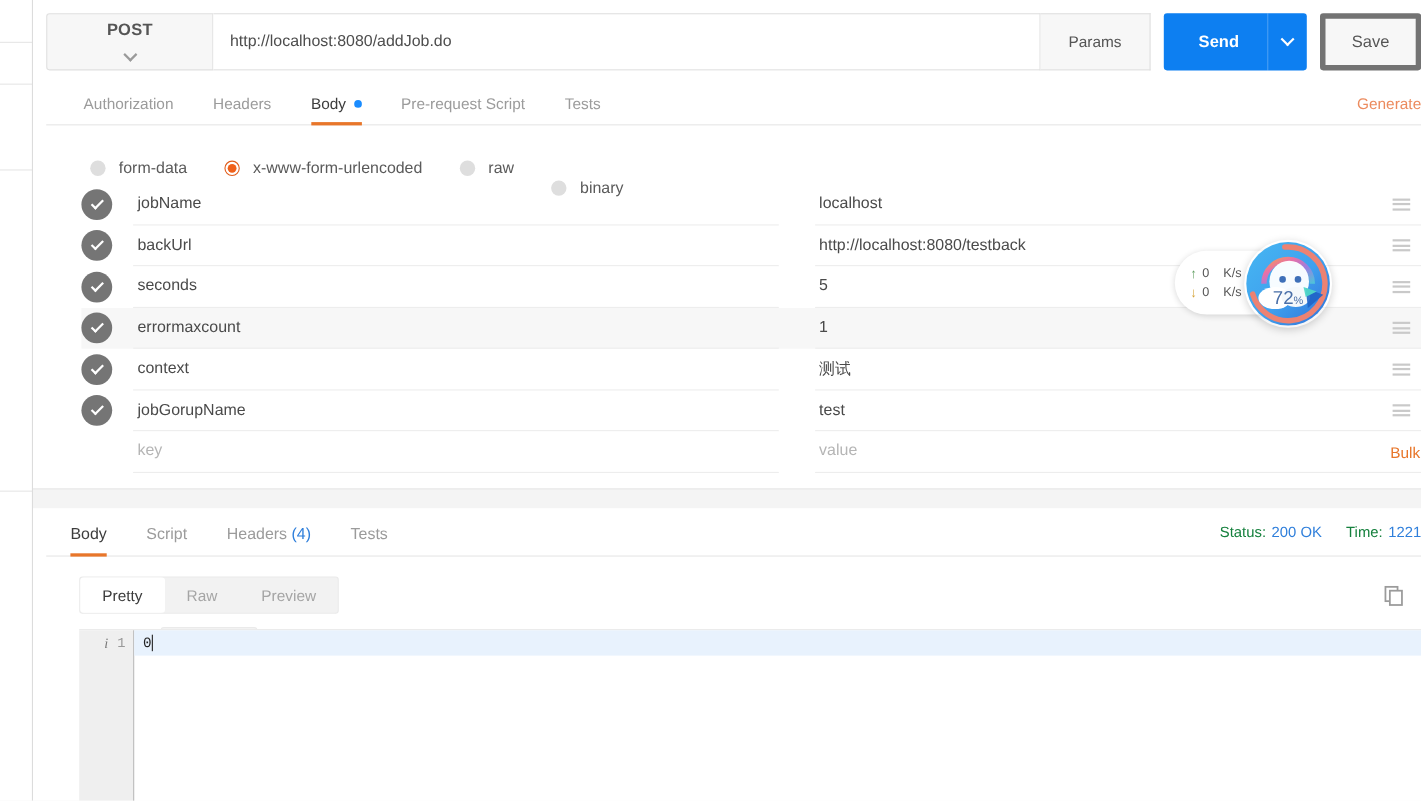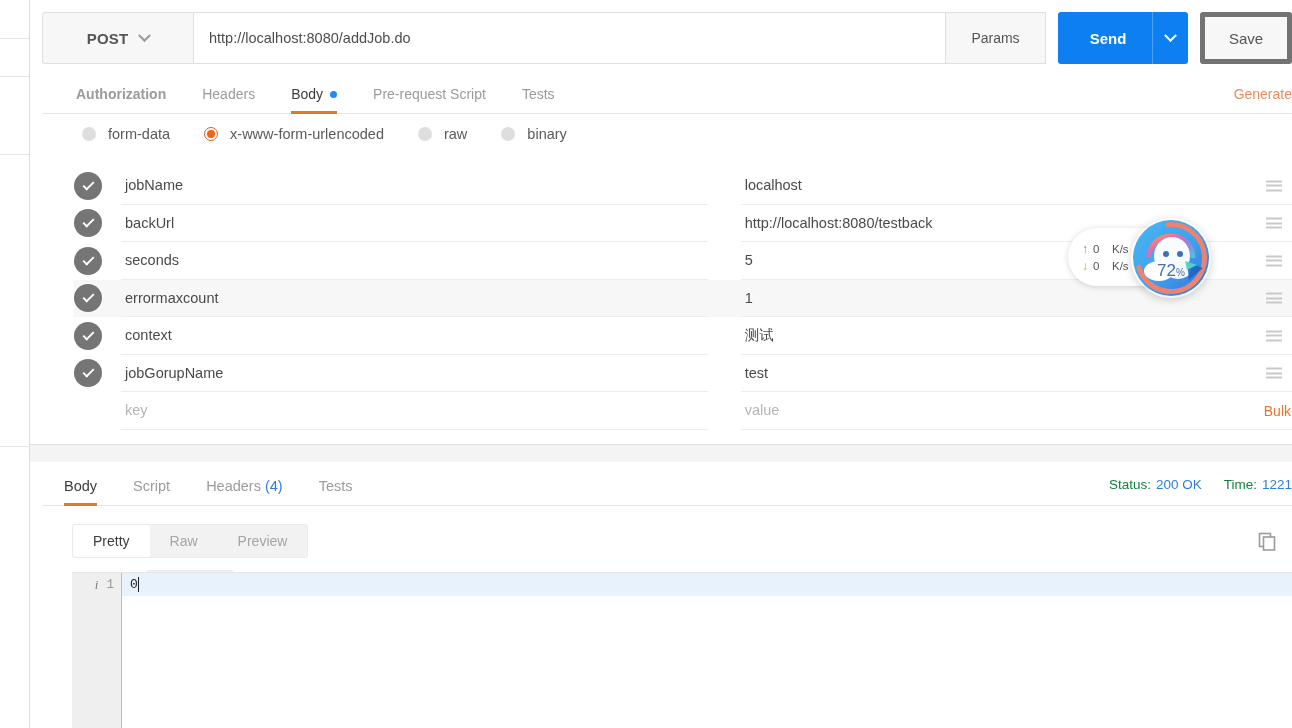--- a/index.html
+++ b/index.html
@@ -21,20 +21,21 @@
     position: absolute; left: 30px; top: 0; width: 1262px; height: 445px;
     background: #ffffff; border-bottom: 1px solid #e1e1e1;
   }
 
   
   .url-row { position: absolute; left: 12px; top: 12px; right: 0; height: 52px; display: flex; align-items: stretch; }
   .method-box {
     width: 152px; border: 1px solid #e0e0e0; background: #f7f7f7;
     border-radius: 3px 0 0 3px; display: flex; align-items: center; justify-content: center; gap: 12px;
     cursor: pointer;
+    flex-direction: column;
   }
   .method-label { font-size: 15px; font-weight: bold; color: #555; letter-spacing: .2px; }
   .chev { width: 9px; height: 9px; border-right: 2px solid #9a9a9a; border-bottom: 2px solid #9a9a9a;
           transform: rotate(45deg) translate(-2px,-2px); }
   .url-box {
     flex: 1; border: 1px solid #e0e0e0; border-left: none; background: #ffffff;
     display: flex; align-items: center; padding-left: 15px;
   }
   .url-text { font-size: 14.5px; color: #4d4d4d; }
   .params-btn {
@@ -53,31 +54,31 @@
   .save-btn {
     margin-left: 12px; min-width: 92px; padding: 0 16px; background: #f7f7f7; border: 5px solid #737373;
     border-radius: 3px; display: flex; align-items: center; justify-content: center;
     font-size: 15px; color: #555; cursor: pointer;
   }
 
   
   .req-tabs { position: absolute; left: 12px; top: 76px; right: 0; height: 38px;
               border-bottom: 1px solid #e6e6e6; display: flex; align-items: flex-end; }
   .req-tab { position: relative; padding: 0 18px 11px 18px; font-size: 14px; color: #9b9b9b; cursor: pointer; }
-  .req-tab:first-child { padding-left: 34px; font-weight: bold; }
+  .req-tab:first-child { padding-left: 34px; }
   .req-tab.active { color: #3c3c3c; }
   .req-tab.active::after { content: ""; position: absolute; left: 18px; right: 18px; bottom: -1px; height: 3px; background: #e8762a; }
   .tab-dot { display: inline-block; width: 7px; height: 7px; border-radius: 50%; background: #1a8cff; margin-left: 7px;
              vertical-align: middle; position: relative; top: -1px; }
   .generate-link { position: absolute; right: 0px; bottom: 11px; font-size: 14px; color: #ec8b5e; cursor: pointer; white-space: nowrap; }
 
   
   .radio-row { position: absolute; left: 52px; top: 126px; display: flex; align-items: center; gap: 0; }
   .radio-item { display: flex; align-items: center; cursor: pointer; margin-right: 34px; }
-  .radio-item:last-child { margin-right: 0; }
+  .radio-item:last-child { margin-right: 0; margin-top: 37px; }
   .radio { width: 14px; height: 14px; border-radius: 50%; background: #dedede; margin-right: 12px; flex: none; }
   .radio.sel { background: #ffffff; border: 1px solid #e05c1b; display: flex; align-items: center; justify-content: center; }
   .radio.sel::after { content: ""; width: 8px; height: 8px; border-radius: 50%; background: #f0611a; }
   .radio-label { font-size: 14.5px; color: #5a5a5a; }
 
   
   .kv-table { position: absolute; left: 44px; top: 167px; right: 0px; }
   .kv-row { position: relative; height: 37.5px; display: flex; align-items: center; }
   .kv-row.hover { background: #f7f7f7; }
   .kv-check { width: 28px; height: 28px; border-radius: 50%; background: #757575; margin-left: 0px; flex: none;

